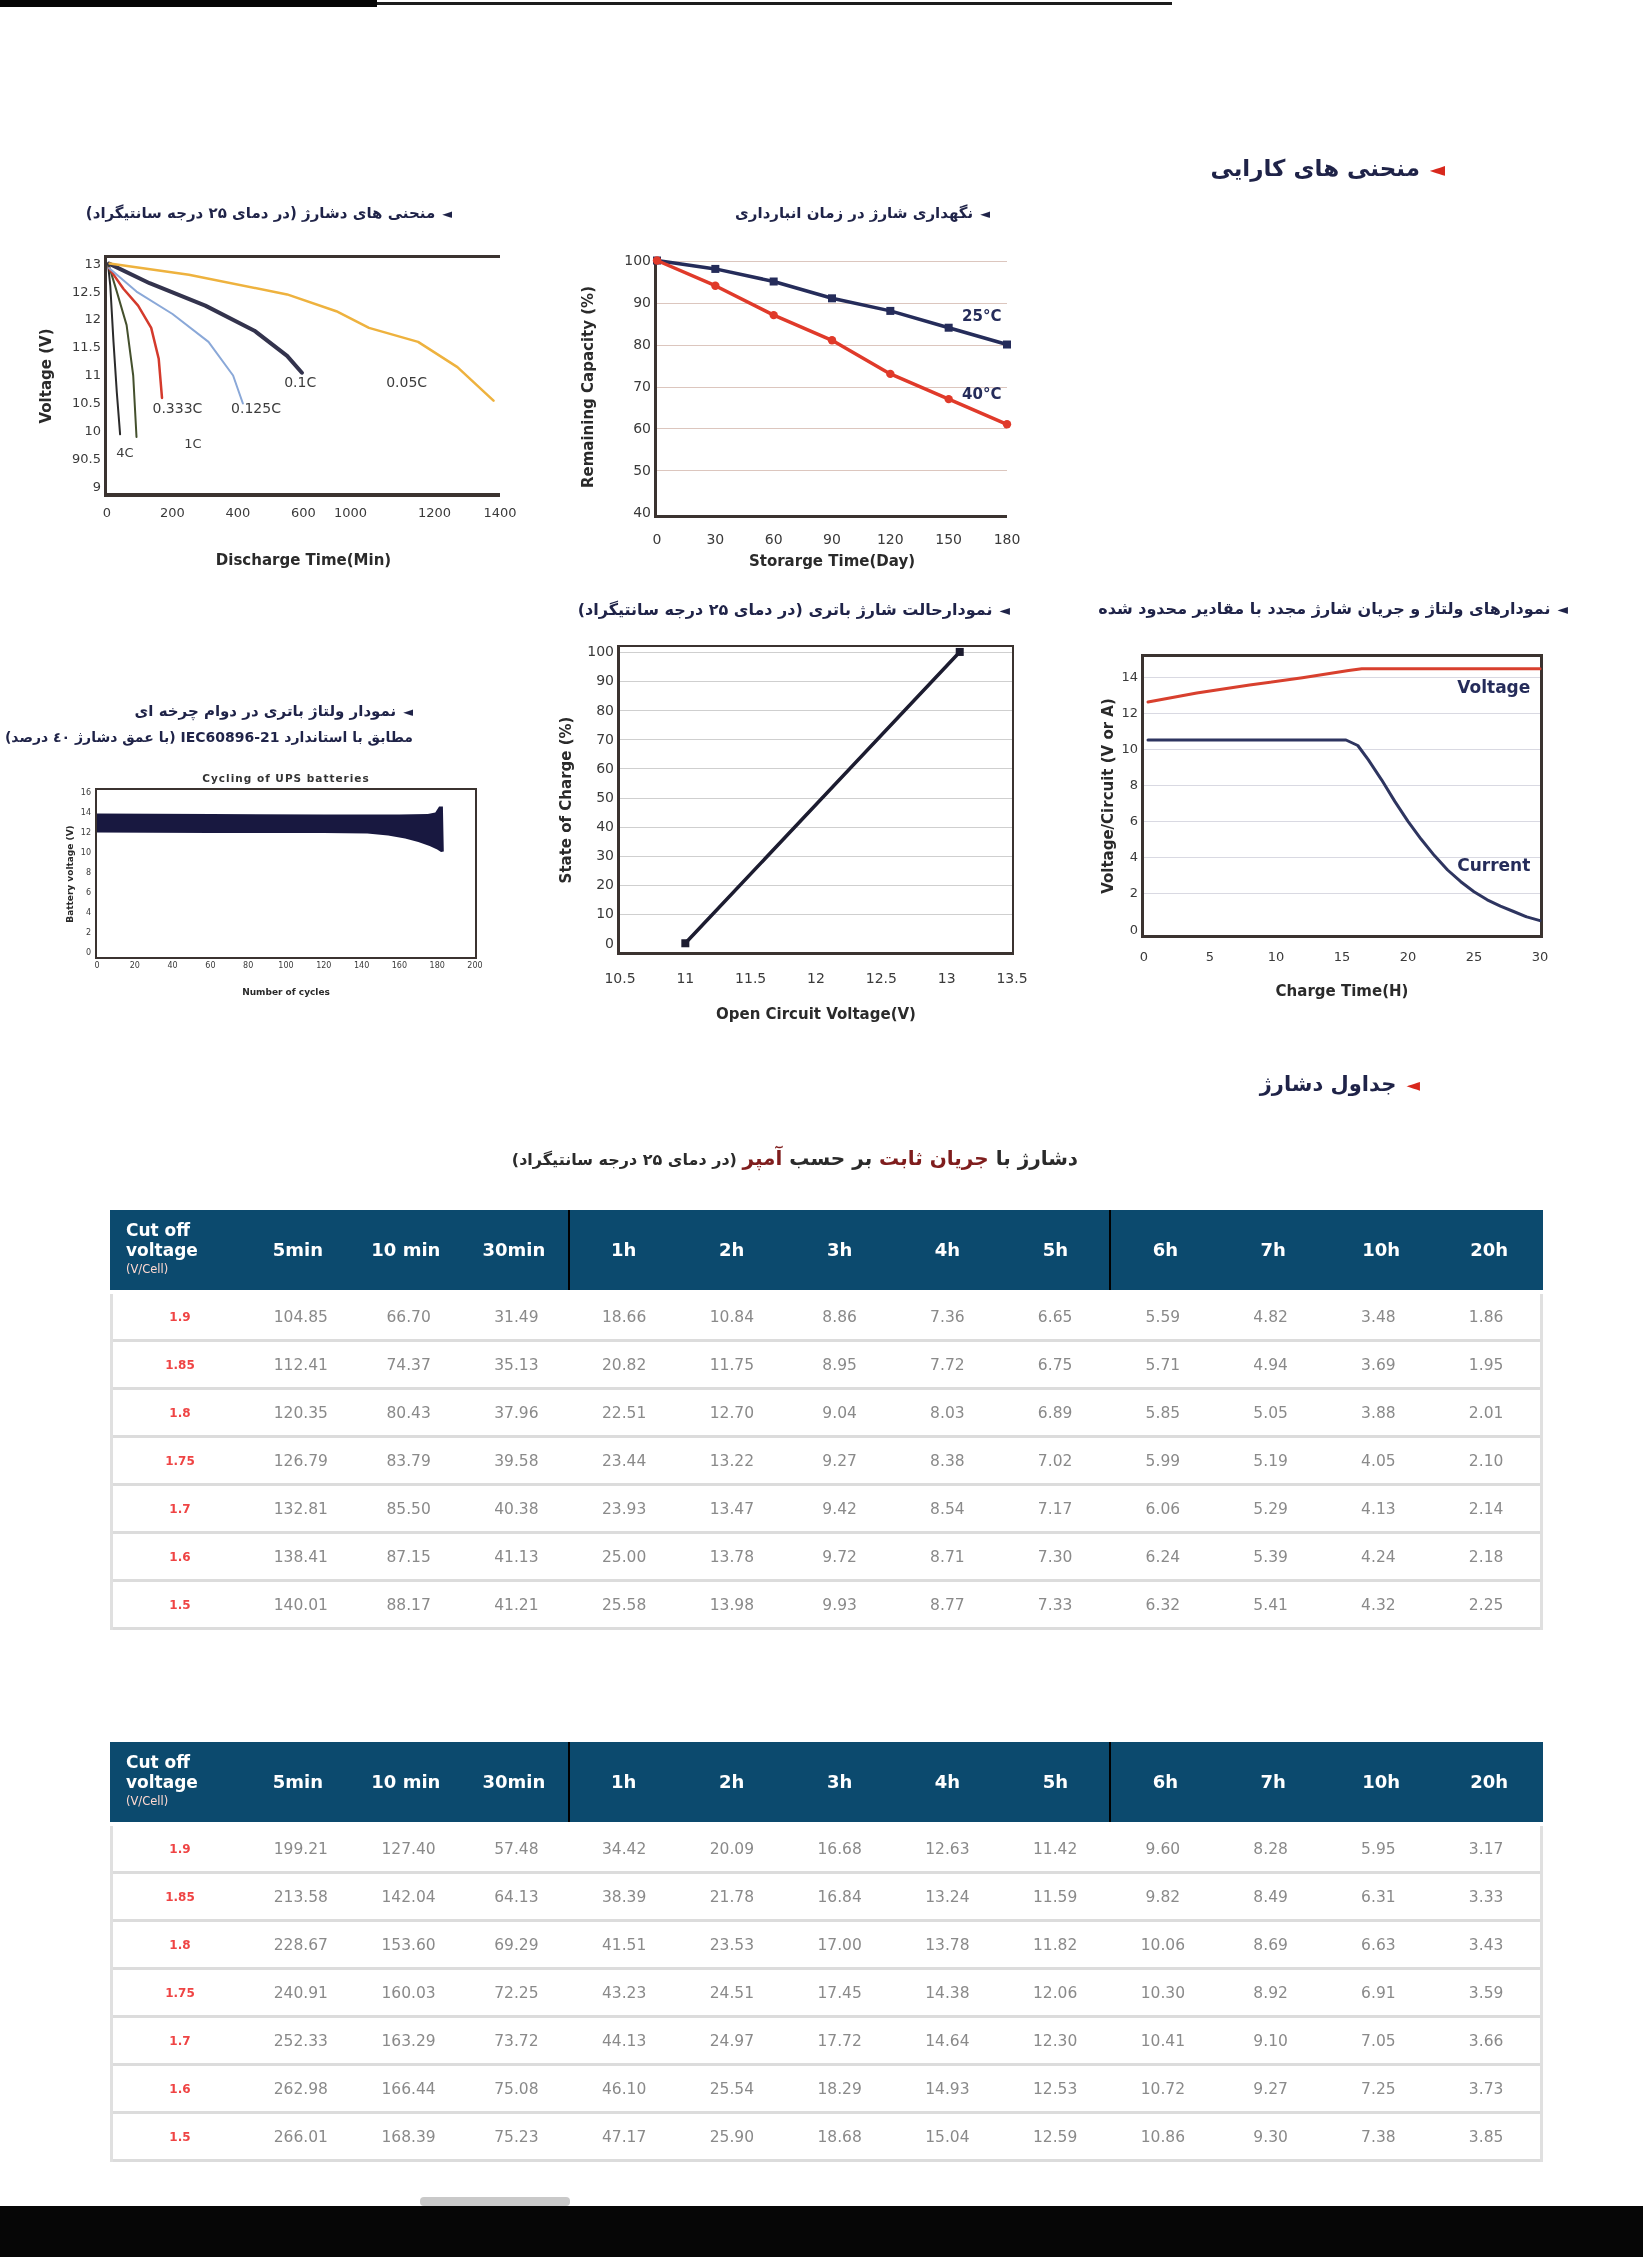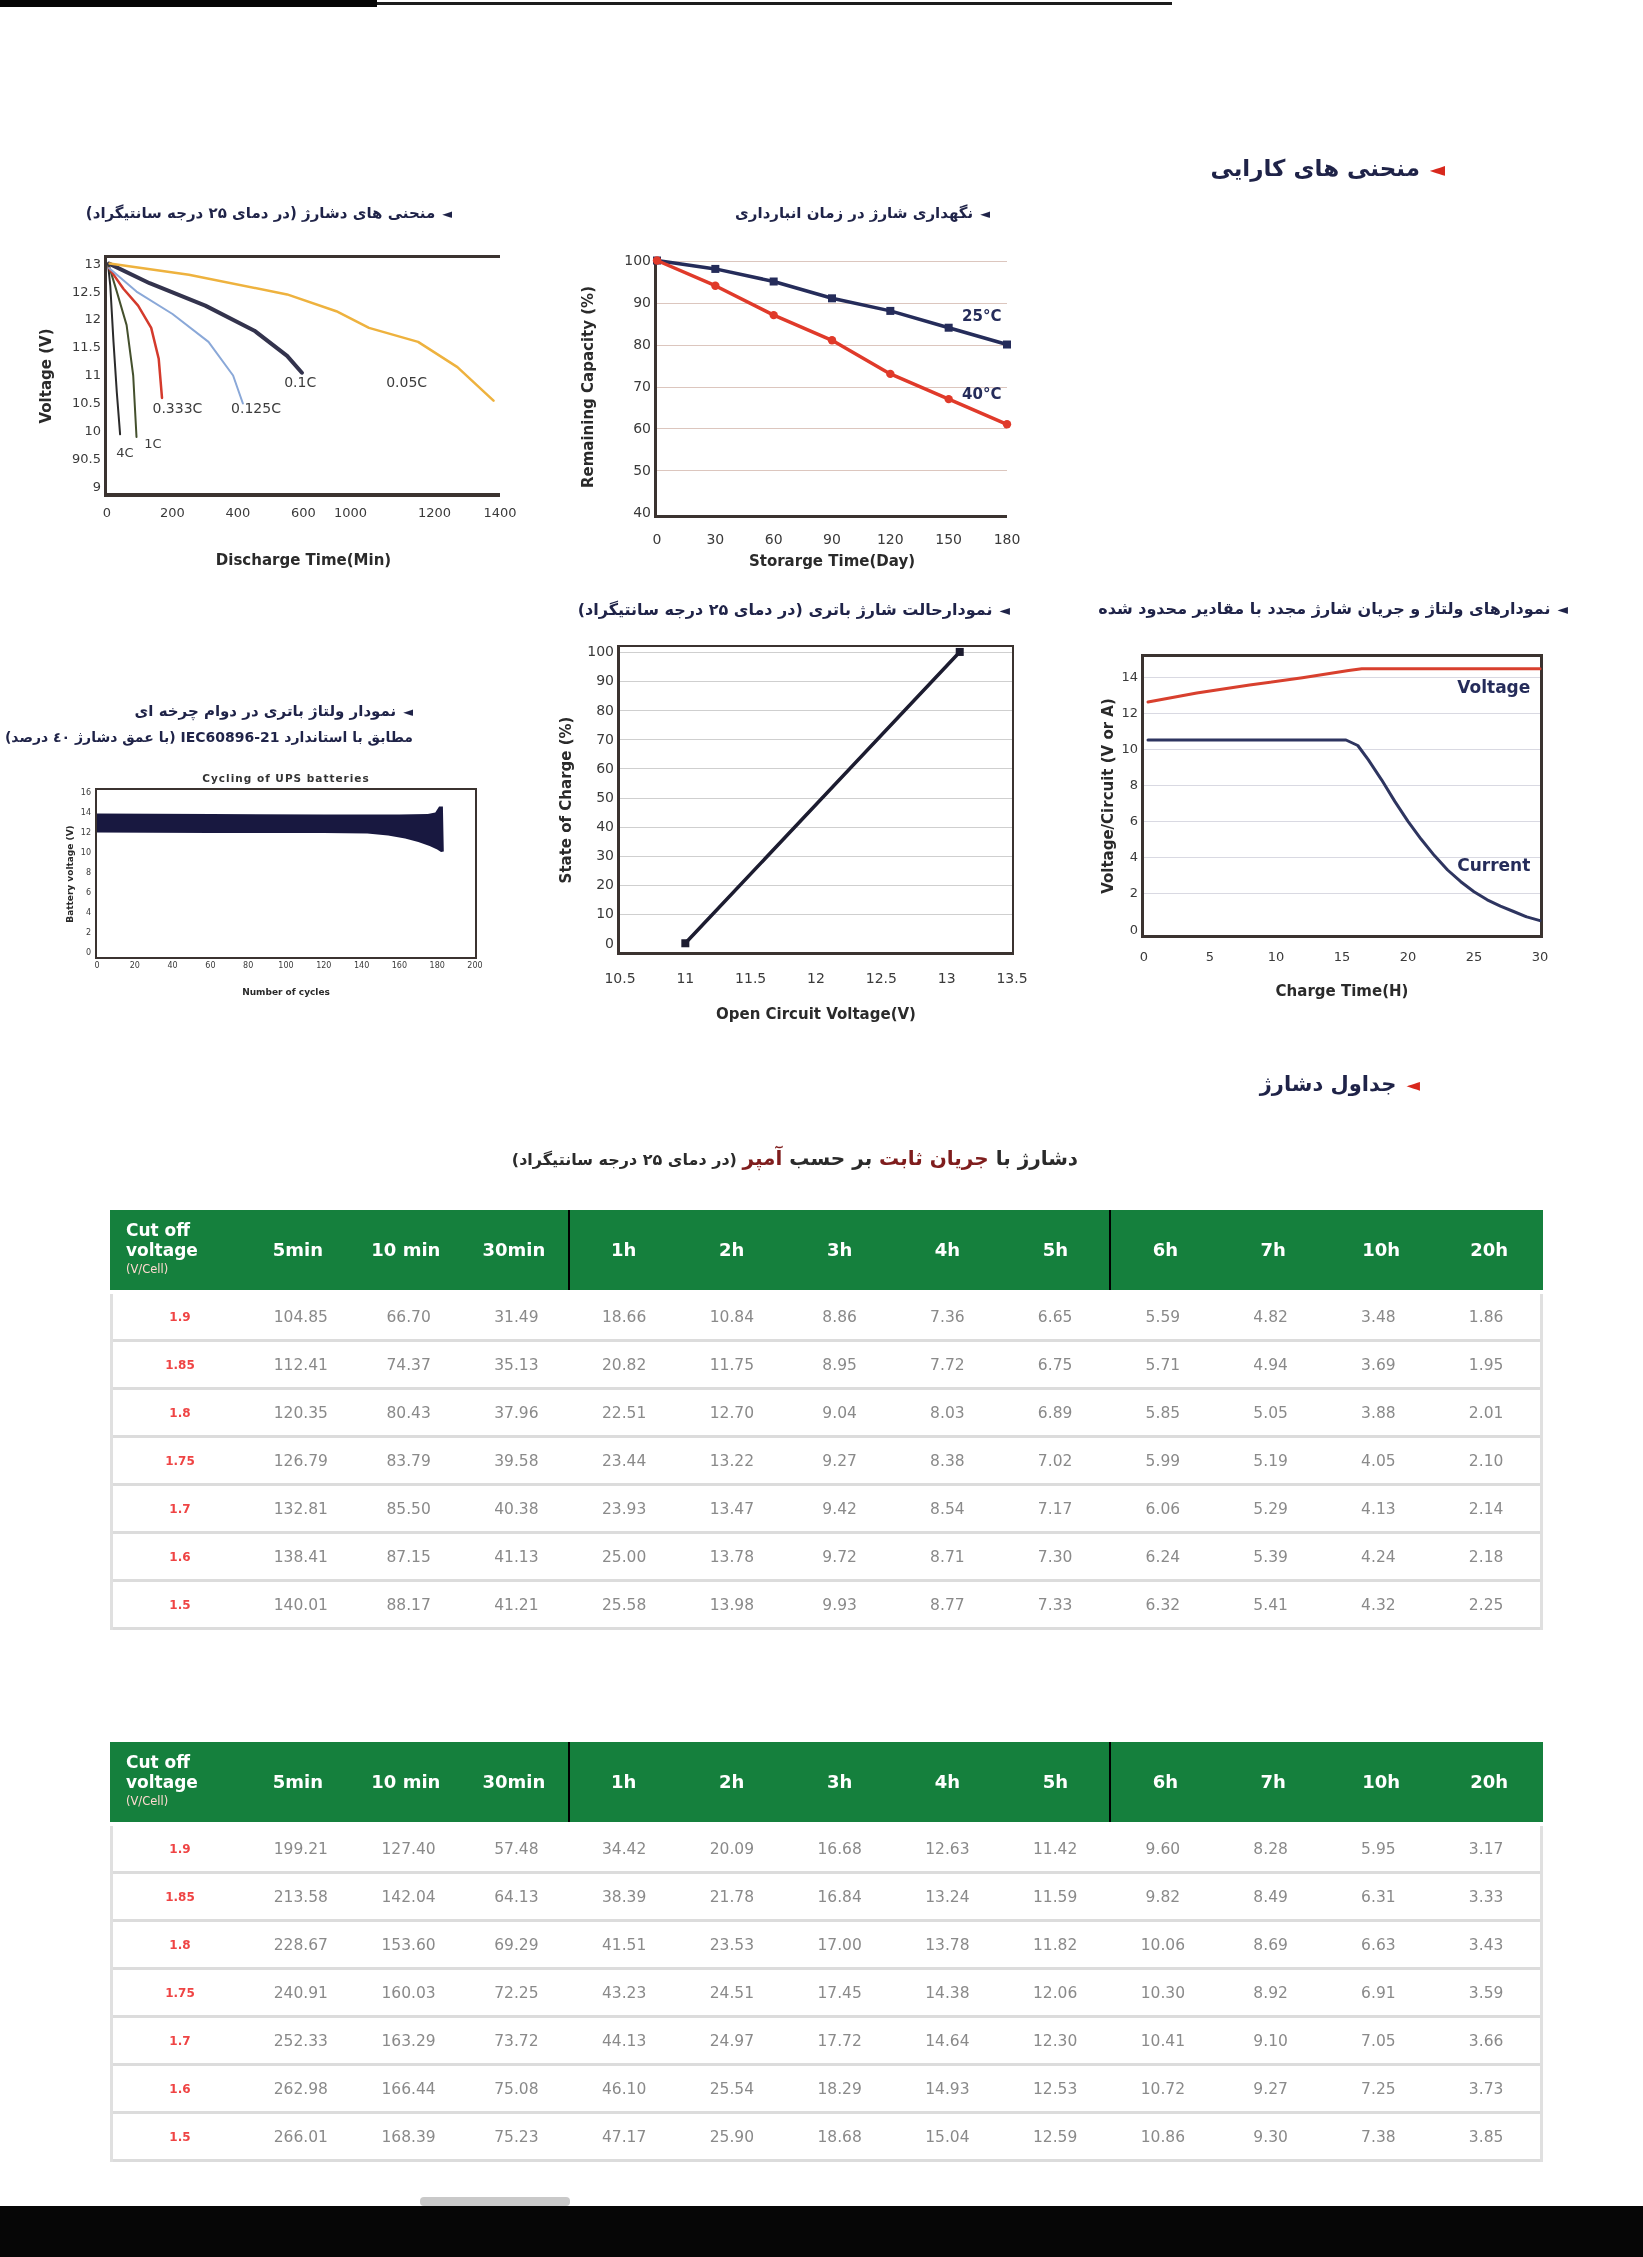--- a/index.html
+++ b/index.html
@@ -14,21 +14,21 @@
     color:#1f2348;white-space:nowrap;
   }
   .sec-title .arrow{color:#d8281d;margin-left:10px;font-size:0.85em}
   .caption{
     position:absolute;direction:rtl;text-align:center;font-weight:bold;
     color:#2b2b2b;font-size:20px;white-space:nowrap;
   }
   .caption .red{color:#7f1d1d}
   .caption .small{font-size:16px}
   .tbl{position:absolute;width:1433px}
-  .thead{display:flex;background:#15803d;height:80px}
+  .thead{display:flex;background:#0c4a6e;height:80px}
   .th{flex:1;color:#ffffff;font-weight:bold;font-size:18px;text-align:center;line-height:80px}
   .th.grp{border-left:2px solid #000000}
   .cutcell{width:134px;box-sizing:border-box;padding:10px 0 0 16px;line-height:1.2}
   .cut-big{font-size:17px;font-weight:bold;color:#fff}
   .cut-small{font-size:11.5px;color:#ffd9d0;margin-top:2px}
   .tbody{margin-top:4px;border-left:3px solid #e0e0e0;border-right:3px solid #e0e0e0}
   .trow{display:flex;height:45px;align-items:center;background:#fff;border-bottom:3px solid #dcdcdc}
   .tcut{width:134px;box-sizing:border-box;text-align:center;color:#ef4444;font-weight:bold;font-size:12px}
   .td{flex:1;text-align:center;color:#8a8a8a;font-size:15.5px}
 </style>
@@ -329,21 +329,21 @@
     <div style="position: absolute; left: 46px; top: 375.5px; transform: translate(-50%, -50%) rotate(-90deg); white-space: nowrap; font-weight: bold; font-size: 15px; color: rgb(42, 42, 42);">Voltage (V)</div>
     <svg width="393" height="235" viewBox="0 0 393 235" style="position: absolute; left: 107px; top: 258px; overflow: visible;">
       <path d="M1.0 5.6 L3.3 28.0 L6.5 83.9 L9.8 134.3 L13.1 176.3" fill="none" stroke="#2b2b2b" stroke-width="2" stroke-linejoin="round" stroke-linecap="round"></path>
       <path d="M1.3 5.6 L9.8 33.6 L19.6 67.1 L26.2 117.5 L29.5 179.0" fill="none" stroke="#44502d" stroke-width="2" stroke-linejoin="round" stroke-linecap="round"></path>
       <path d="M2.0 10.1 L16.4 30.8 L31.1 47.6 L44.2 69.9 L51.7 100.7 L55.0 139.9" fill="none" stroke="#d43a2c" stroke-width="2.5" stroke-linejoin="round" stroke-linecap="round"></path>
       <path d="M2.0 10.1 L29.5 33.6 L65.5 56.0 L101.5 83.9 L126.1 117.5 L135.9 145.5" fill="none" stroke="#8aa8d8" stroke-width="2" stroke-linejoin="round" stroke-linecap="round"></path>
       <path d="M2.0 5.6 L42.6 25.2 L98.3 47.6 L147.4 72.7 L180.1 97.9 L194.9 114.7" fill="none" stroke="#33334d" stroke-width="4" stroke-linejoin="round" stroke-linecap="round"></path>
       <path d="M2.6 5.6 L81.9 16.8 L180.1 36.4 L229.3 53.2 L262.0 69.9 L311.1 83.9 L350.4 109.1 L386.5 142.7" fill="none" stroke="#eeb23e" stroke-width="2.5" stroke-linejoin="round" stroke-linecap="round"></path>
     </svg>
     <div style="position: absolute; left: 80.0125px; top: 444.733px; width: 90px; text-align: center; font-size: 13px; font-weight: normal; color: rgb(60, 60, 60); white-space: nowrap;">4C</div>
-    <div style="position: absolute; left: 107.85px; top: 436.34px; width: 90px; text-align: center; font-size: 13px; font-weight: normal; color: rgb(60, 60, 60); white-space: nowrap;">1C</div>
+    <div style="position: absolute; left: 107.85px; top: 436.34px; width: 90px; text-align: center; font-size: 13px; font-weight: normal; color: rgb(60, 60, 60); white-space: nowrap; padding-left: 40px;">1C</div>
     <div style="position: absolute; left: 132.412px; top: 400.39px; width: 90px; text-align: center; font-size: 14px; font-weight: normal; color: rgb(60, 60, 60); white-space: nowrap;">0.333C</div>
     <div style="position: absolute; left: 211.012px; top: 400.39px; width: 90px; text-align: center; font-size: 14px; font-weight: normal; color: rgb(60, 60, 60); white-space: nowrap;">0.125C</div>
     <div style="position: absolute; left: 255.225px; top: 374.093px; width: 90px; text-align: center; font-size: 14px; font-weight: normal; color: rgb(60, 60, 60); white-space: nowrap;">0.1C</div>
     <div style="position: absolute; left: 361.663px; top: 374.093px; width: 90px; text-align: center; font-size: 14px; font-weight: normal; color: rgb(60, 60, 60); white-space: nowrap;">0.05C</div>
     <div style="position: absolute; right: 1191px; top: 204px; direction: rtl; text-align: right; font-weight: bold; font-size: 15px; color: rgb(31, 35, 72); white-space: nowrap;"><span style="margin-left: 7px; font-size: 0.85em;">◄</span><span>منحنی های دشارژ (در دمای ۲۵ درجه سانتیگراد)</span></div>
     <div style="position: absolute; left: 654px; top: 258px; width: 353px; height: 260px; box-sizing: border-box; border-style: solid; border-color: rgb(59, 51, 48); border-width: 0px 0px 3px 3px;"></div>
     <div style="position: absolute; left: 657px; top: 260.52px; width: 350px; height: 1px; background: rgb(220, 198, 190);"></div>
     <div style="position: absolute; left: 657px; top: 302.513px; width: 350px; height: 1px; background: rgb(220, 198, 190);"></div>
     <div style="position: absolute; left: 657px; top: 344.507px; width: 350px; height: 1px; background: rgb(220, 198, 190);"></div>
     <div style="position: absolute; left: 657px; top: 386.5px; width: 350px; height: 1px; background: rgb(220, 198, 190);"></div>

